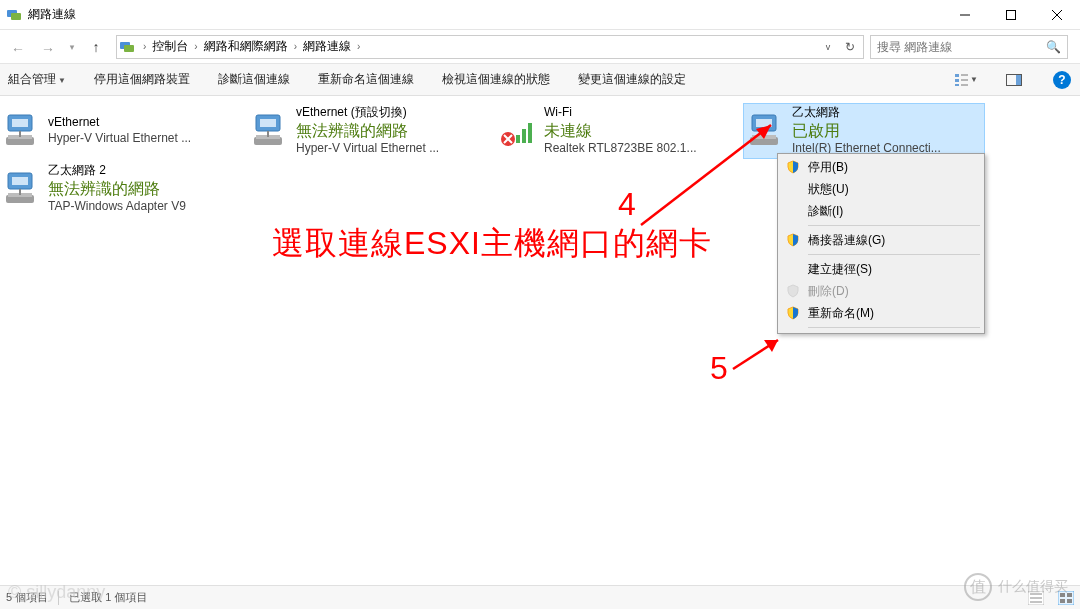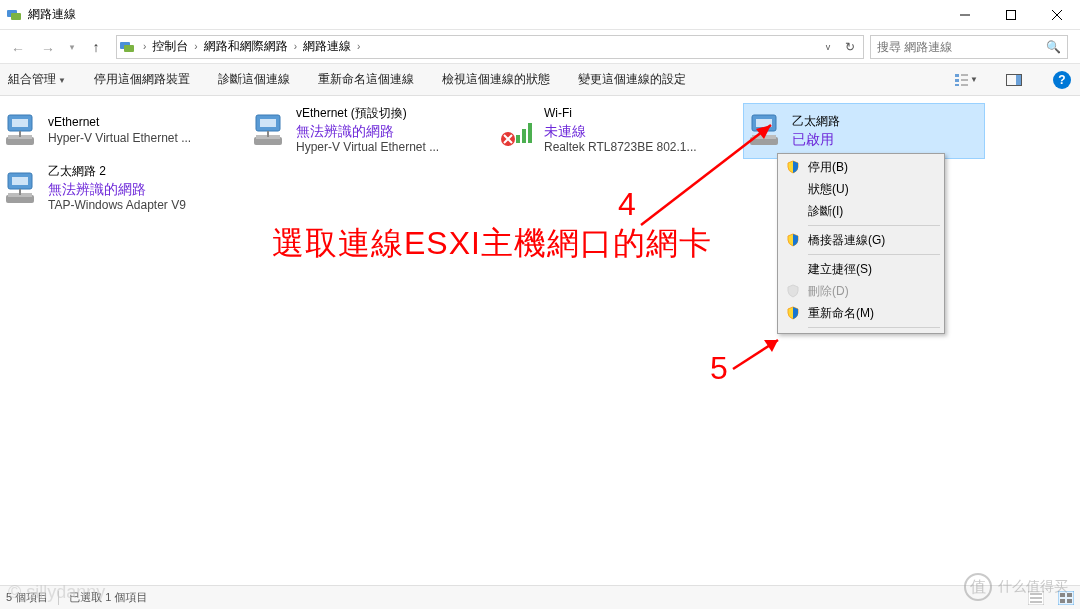--- a/index.html
+++ b/index.html
@@ -34,25 +34,25 @@
     .tool-icon-btn { width: 24px; height: 24px; display: flex; align-items: center; justify-content: center; cursor: pointer; color: #333; }
     .help-icon { width: 18px; height: 18px; border-radius: 50%; background: #0078d7; color: #fff; display: flex; align-items: center; justify-content: center; font-size: 12px; font-weight: bold; }
     
     
     .content { padding: 8px 0; display: flex; flex-wrap: wrap; gap: 4px 8px; align-content: flex-start; position: relative; height: calc(100% - 30px - 34px - 32px - 24px); }
     .conn-item { width: 240px; height: 54px; display: flex; align-items: center; padding: 2px; cursor: pointer; gap: 6px; }
     .conn-item.selected { background: #cce8ff; outline: 1px solid #99d1ff; }
     .conn-icon { width: 40px; height: 40px; flex-shrink: 0; position: relative; }
     .conn-info { flex: 1; line-height: 1.3; overflow: hidden; }
     .conn-name { font-size: 12px; white-space: nowrap; }
-    .conn-status { font-size: 14px; color: #6d28d9; white-space: nowrap; }
+    .conn-status { font-size: 16px; color: #4d7c0f; white-space: nowrap; }
     .conn-device { font-size: 12px; color: #444; white-space: nowrap; overflow: hidden; text-overflow: ellipsis; }
     
     
-    .context-menu { position: absolute; left: 777px; top: 153px; width: 168px; background: #f0f0f0; border: 1px solid #a0a0a0; box-shadow: 2px 2px 4px rgba(0,0,0,0.25); z-index: 10; padding: 2px; }
+    .context-menu { position: absolute; left: 777px; top: 153px; width: 208px; background: #f0f0f0; border: 1px solid #a0a0a0; box-shadow: 2px 2px 4px rgba(0,0,0,0.25); z-index: 10; padding: 2px; }
     .menu-row { height: 22px; display: flex; align-items: center; padding: 0 4px; cursor: pointer; gap: 6px; }
     .menu-row.highlighted { background: #91c9f7; }
     .menu-row.disabled { color: #999; cursor: default; }
     .menu-icon-slot { width: 18px; display: flex; justify-content: center; }
     .menu-sep { height: 1px; background: #d0d0d0; margin: 3px 2px 3px 28px; }
     
     
     .statusbar { position: absolute; bottom: 0; left: 0; right: 0; height: 24px; display: flex; align-items: center; padding: 0 6px; font-size: 11px; color: #555; border-top: 1px solid #e0e0e0; background: #f7f7f7; gap: 10px; }
     .status-spacer { flex: 1; }
     
@@ -205,20 +205,21 @@
     <svg class="conn-icon" viewBox="0 0 40 40">
       <rect x="6" y="4" width="24" height="16" rx="2" fill="#5a9bd5" stroke="#3a7bb5"></rect>
         <rect x="10" y="8" width="16" height="8" fill="#cfe4f7"></rect>
       <rect x="4" y="26" width="28" height="8" rx="2" fill="#9e9e9e"></rect>
         <rect x="6" y="24" width="24" height="4" fill="#bdbdbd"></rect>
       <path d="M 18 20 L 18 26" stroke="#888" stroke-width="2"></path>
     </svg>
     <div class="conn-info">
       <div class="conn-name">乙太網路</div>
       <div class="conn-status">已啟用</div>
+      <div class="conn-device">Intel(R) Ethernet Connecti...</div>
     </div>
   </div>
 
   <div class="conn-item">
     <svg class="conn-icon" viewBox="0 0 40 40">
       <rect x="6" y="4" width="24" height="16" rx="2" fill="#5a9bd5" stroke="#3a7bb5"></rect>
         <rect x="10" y="8" width="16" height="8" fill="#cfe4f7"></rect>
       <rect x="4" y="26" width="28" height="8" rx="2" fill="#9e9e9e"></rect>
         <rect x="6" y="24" width="24" height="4" fill="#bdbdbd"></rect>
       <path d="M 18 20 L 18 26" stroke="#888" stroke-width="2"></path>

